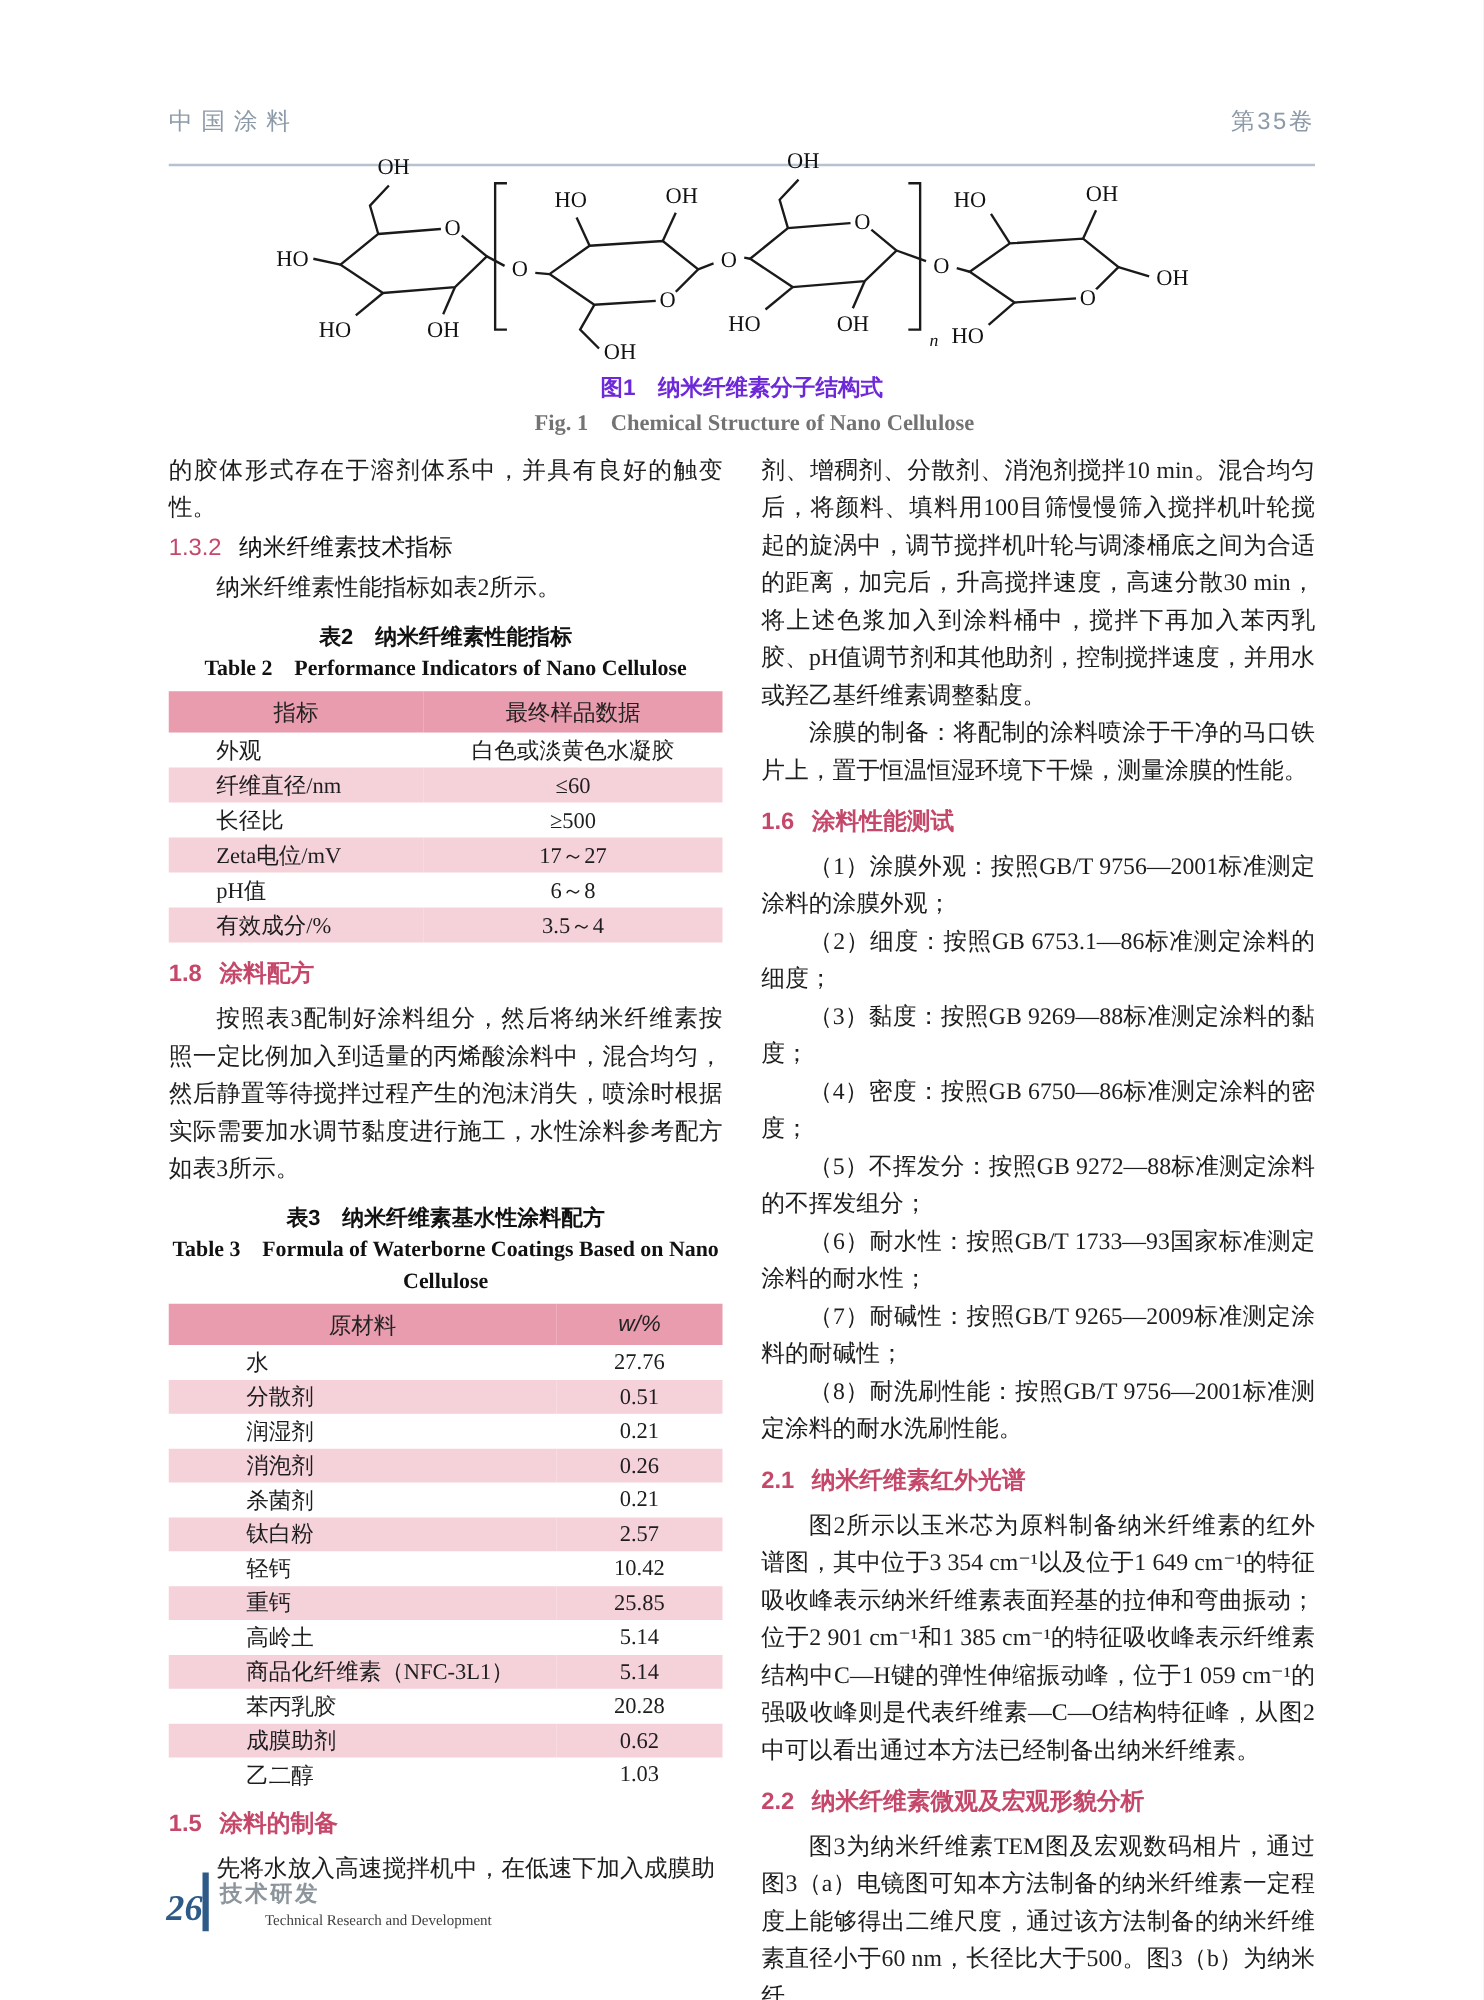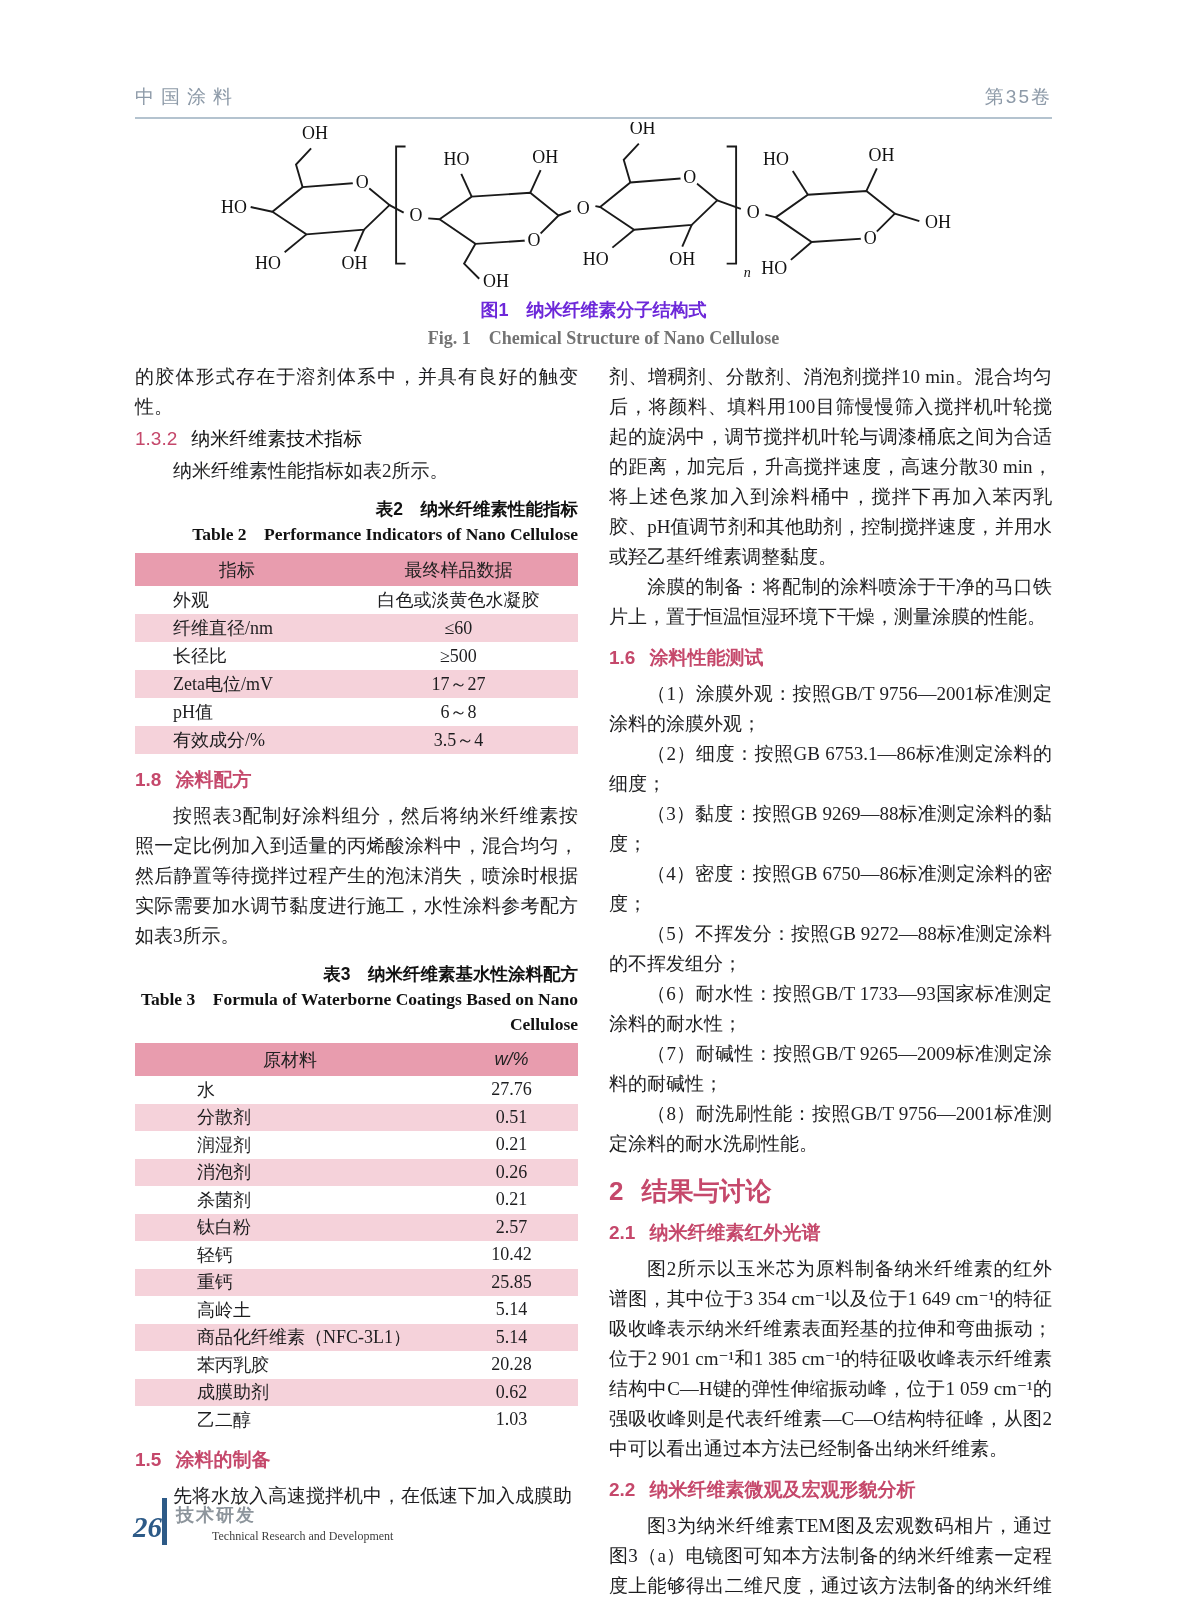--- a/index.html
+++ b/index.html
@@ -7,21 +7,21 @@
   .page {
     position:relative; width:1187px; height:1600px; background:#ffffff;
     margin:0 auto; overflow:hidden;
     font-family:"Liberation Serif","DejaVu Serif",serif;
     color:var(--ink,#1d1d1f);
   }
   
   .page-header {
     position:absolute; top:84px; left:135px; right:135px;
     display:flex; justify-content:space-between; align-items:flex-end;
-    padding-bottom:7px; border-bottom:2px solid var(--rule,#b4c3cf);
+    padding-bottom:21px; border-bottom:2px solid var(--rule,#b4c3cf);
     font-family:"Liberation Sans","DejaVu Sans",sans-serif;
     font-size:19px; color:var(--hdr-gray,#8d9aa8);
   }
   .journal-name { letter-spacing:7px; }
   .volume-label { letter-spacing:2px; }
   
   .figure-block { position:absolute; top:122px; left:0; width:100%; text-align:center; }
   .figure-block svg { display:block; margin:0 auto; }
   .fig-cap-zh {
     margin-top:6px; font-family:"Liberation Sans","DejaVu Sans",sans-serif;
@@ -35,21 +35,21 @@
   .indent { text-indent:2em; }
   
   .h3 { font-family:"Liberation Sans","DejaVu Sans",sans-serif; font-size:19px; line-height:30px; margin:2px 0; }
   .h3 .h-num { color:var(--accent,#c5486b); margin-right:14px; }
   .h3 .h-title { color:#111; }
   .h2 { font-family:"Liberation Sans","DejaVu Sans",sans-serif; font-weight:bold; font-size:19px; line-height:26px; margin:13px 0 8px 0; color:var(--accent,#c5486b); }
   .h2 .h-num { margin-right:14px; }
   .h1 { font-family:"Liberation Sans","DejaVu Sans",sans-serif; font-weight:bold; font-size:26px; line-height:32px; margin:16px 0 10px 0; color:var(--accent,#c5486b); }
   .h1 .h-num { margin-right:18px; }
   
-  .tbl-titles { margin-top:10px; margin-bottom:6px; text-align:right; }
+  .tbl-titles { margin-top:10px; margin-bottom:6px; text-align:center; }
   .tbl-title-zh { font-family:"Liberation Sans","DejaVu Sans",sans-serif; font-weight:bold; font-size:17.5px; line-height:26px; color:#111; }
   .tbl-title-en { font-weight:bold; font-size:17.5px; line-height:25px; color:#111; }
   
   table.ptable { width:100%; border-collapse:collapse; font-size:18px; margin-bottom:4px; }
   table.ptable th {
     background:var(--tbl-head,#e89cae); font-family:"Liberation Sans","DejaVu Sans",sans-serif;
     font-weight:normal; height:33px; text-align:center; color:#222;
   }
   table.ptable td { height:28px; color:#1d1d1f; }
   table.ptable tbody tr:nth-child(even) { background:var(--tbl-stripe,#f5d2da); }
@@ -295,23 +295,20 @@
           <p class="para indent">（1）涂膜外观：按照GB/T 9756—2001标准测定涂料的涂膜外观；</p>
           <p class="para indent">（2）细度：按照GB 6753.1—86标准测定涂料的细度；</p>
           <p class="para indent">（3）黏度：按照GB 9269—88标准测定涂料的黏度；</p>
           <p class="para indent">（4）密度：按照GB 6750—86标准测定涂料的密度；</p>
           <p class="para indent">（5）不挥发分：按照GB 9272—88标准测定涂料的不挥发组分；</p>
           <p class="para indent">（6）耐水性：按照GB/T 1733—93国家标准测定涂料的耐水性；</p>
           <p class="para indent">（7）耐碱性：按照GB/T 9265—2009标准测定涂料的耐碱性；</p>
           <p class="para indent">（8）耐洗刷性能：按照GB/T 9756—2001标准测定涂料的耐水洗刷性能。</p>
         </div>
 
-      <div class="h1">
-        <span class="h-num">2</span><span>结果与讨论</span>
-      </div>
 
       <div class="h2">
         <span class="h-num">2.1</span><span>纳米纤维素红外光谱</span>
       </div>
 
       <p class="para indent">图2所示以玉米芯为原料制备纳米纤维素的红外谱图，其中位于3 354 cm⁻¹以及位于1 649 cm⁻¹的特征吸收峰表示纳米纤维素表面羟基的拉伸和弯曲振动；位于2 901 cm⁻¹和1 385 cm⁻¹的特征吸收峰表示纤维素结构中C—H键的弹性伸缩振动峰，位于1 059 cm⁻¹的强吸收峰则是代表纤维素—C—O结构特征峰，从图2中可以看出通过本方法已经制备出纳米纤维素。</p>
 
       <div class="h2">
         <span class="h-num">2.2</span><span>纳米纤维素微观及宏观形貌分析</span>
       </div>

